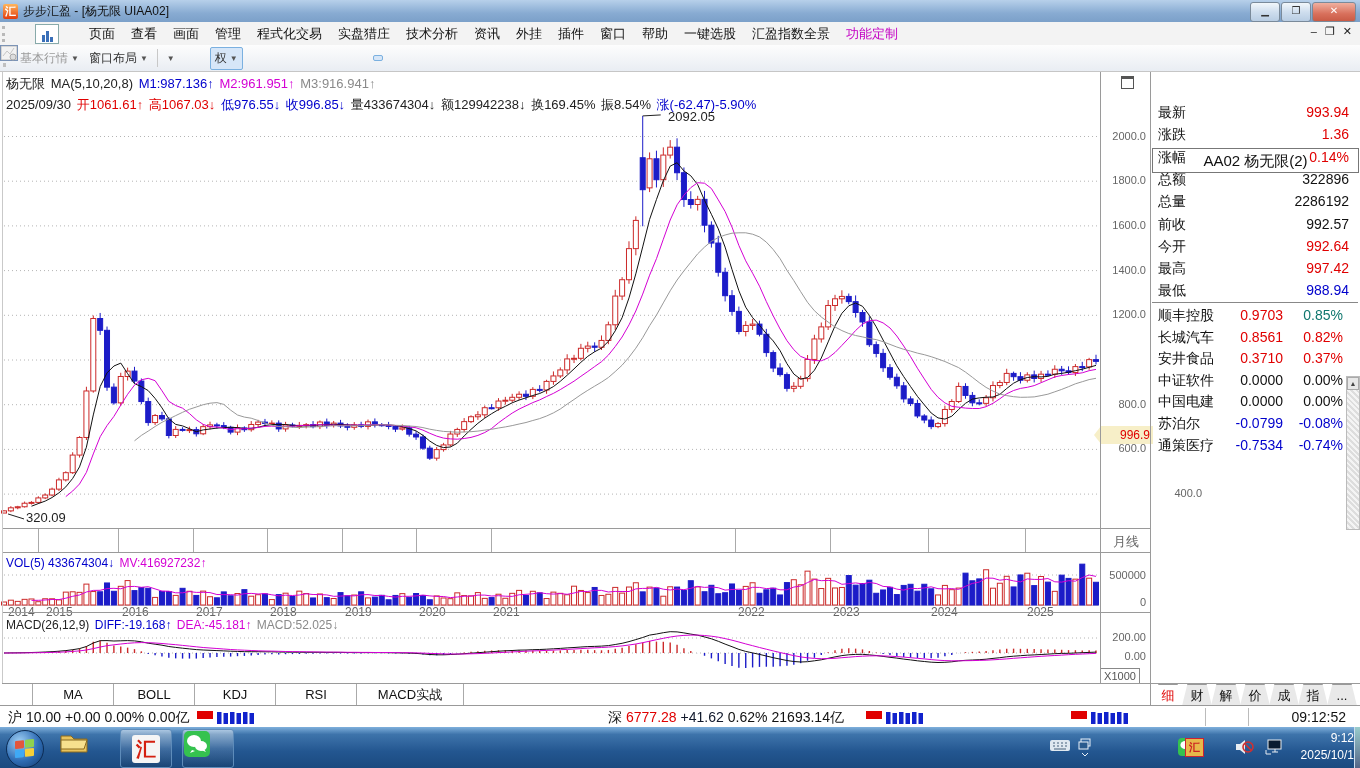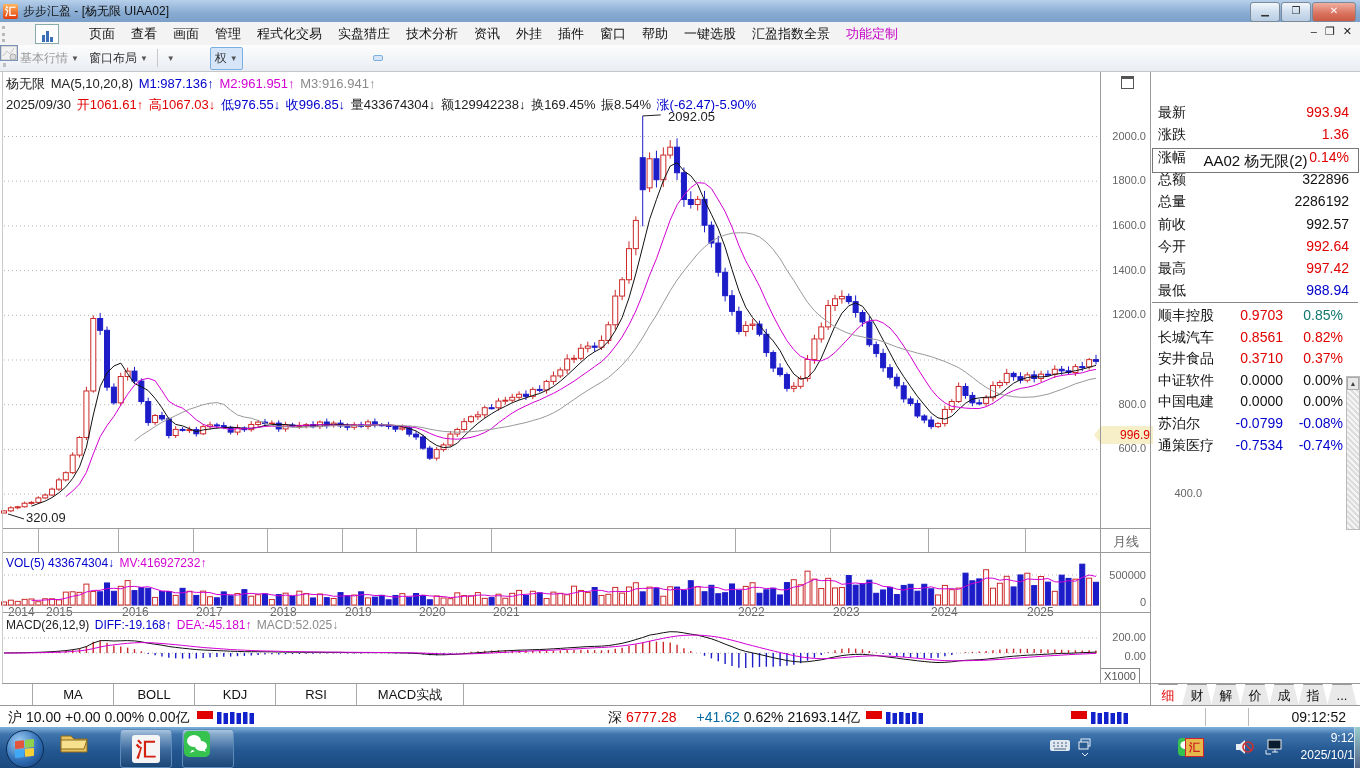--- a/index.html
+++ b/index.html
@@ -1156,21 +1156,21 @@
           <svg width="60" height="16">
             <rect x="0" y="2" width="16" height="8" fill="#e00000"></rect>
             <rect x="20" y="3" width="4.5" height="12" fill="#1122cc"></rect>
             <rect x="26.5" y="4" width="4.5" height="11" fill="#1122cc"></rect>
             <rect x="33" y="3" width="4.5" height="12" fill="#1122cc"></rect>
             <rect x="39.5" y="4" width="4.5" height="11" fill="#1122cc"></rect>
             <rect x="46" y="3" width="4.5" height="12" fill="#1122cc"></rect>
             <rect x="52.5" y="4" width="4.5" height="11" fill="#1122cc"></rect>
           </svg>
         </div>
-        <div class="sb-seg" style="left: 608px;"><span style="color: rgb(17, 17, 17);">深</span><span style="color: rgb(224, 0, 0);">6777.28</span><span style="color: #0369a1; margin-left: 16px;">+41.62</span><span style="color: rgb(17, 17, 17);">0.62%</span><span style="color: rgb(17, 17, 17);">21693.14亿</span></div>
+        <div class="sb-seg" style="left: 608px;"><span style="color: rgb(17, 17, 17);">深</span><span style="color: rgb(224, 0, 0);">6777.28</span><span style="color: #0f172a;">+41.62</span><span style="color: rgb(17, 17, 17);">0.62%</span><span style="color: rgb(17, 17, 17);">21693.14亿</span></div>
         <div class="sb-bars" style="left: 866px;">
           <svg width="60" height="16">
             <rect x="0" y="2" width="16" height="8" fill="#e00000"></rect>
             <rect x="20" y="3" width="4.5" height="12" fill="#1122cc"></rect>
             <rect x="26.5" y="4" width="4.5" height="11" fill="#1122cc"></rect>
             <rect x="33" y="3" width="4.5" height="12" fill="#1122cc"></rect>
             <rect x="39.5" y="4" width="4.5" height="11" fill="#1122cc"></rect>
             <rect x="46" y="3" width="4.5" height="12" fill="#1122cc"></rect>
             <rect x="52.5" y="4" width="4.5" height="11" fill="#1122cc"></rect>
           </svg>

